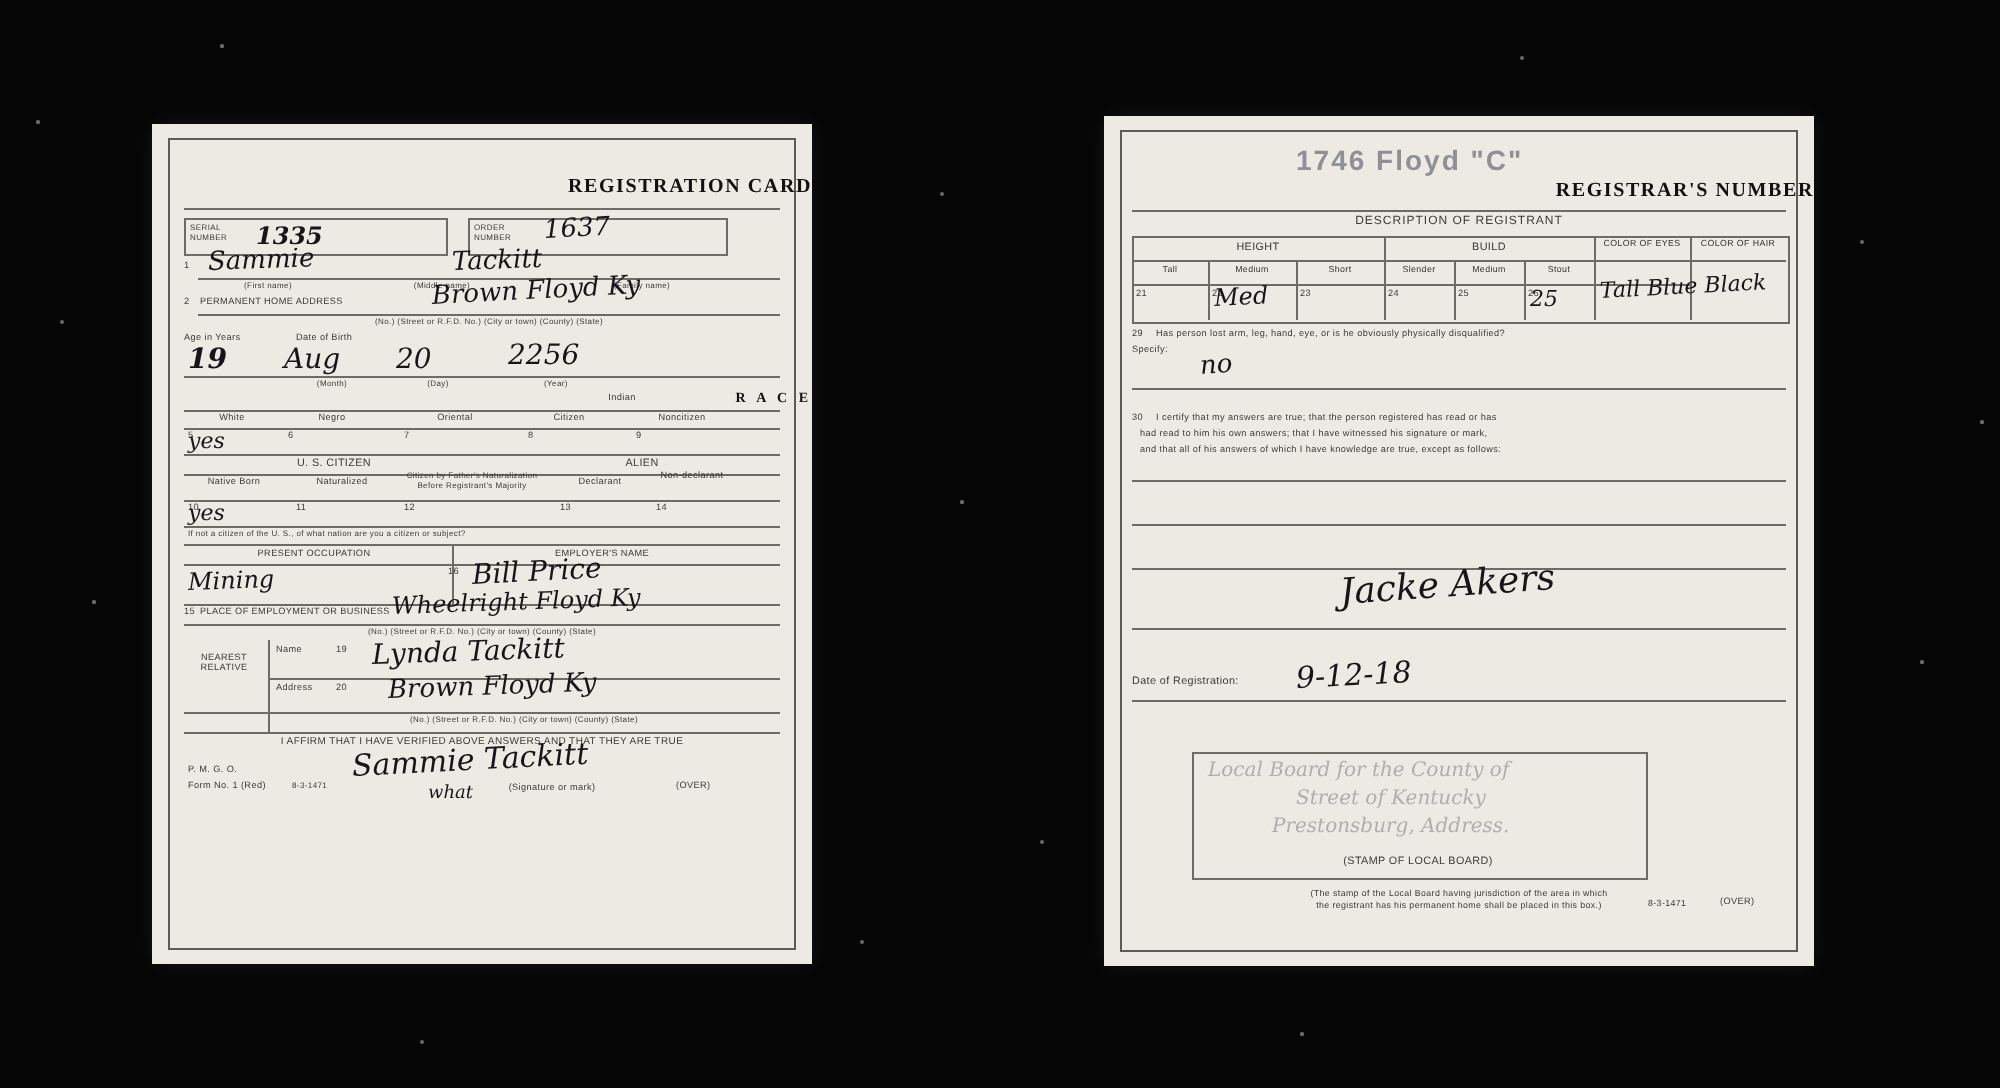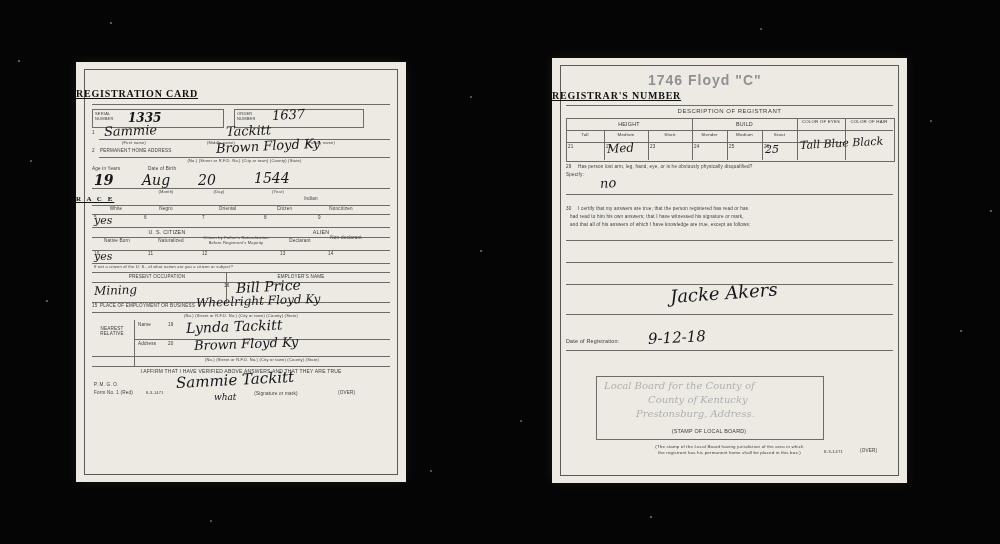--- a/index.html
+++ b/index.html
@@ -7,21 +7,21 @@
   .scan{position:relative;width:1000px;height:544px;background:#050505;}
   .speck{position:absolute;background:#bdbdbd;border-radius:50%;opacity:.55;}
 
   
   .card{position:absolute;background:#eceae3;color:#111;box-shadow:0 0 12px rgba(255,255,255,.07);}
   .card.left{left:76px;top:62px;width:330px;height:420px;}
   .card.right{left:552px;top:58px;width:355px;height:425px;}
 
   .inner{position:absolute;left:8px;top:7px;right:8px;bottom:7px;border:1px solid #5c5a55;}
 
-  .ttl{position:absolute;left:0;right:0;text-align:left;font-weight:bold;letter-spacing:.8px;text-decoration:underline;}
+  .ttl{position:absolute;left:0;right:0;text-align:right;font-weight:bold;letter-spacing:.8px;}
   .lbl{position:absolute;font-size:4.6px;color:#3b3a37;letter-spacing:.2px;font-family:"Liberation Sans",sans-serif;}
   .lbl.sm{font-size:4px;}
   .lbl.c{text-align:center;}
   .rule{position:absolute;background:#6d6b66;height:1px;}
   .vrule{position:absolute;background:#6d6b66;width:1px;}
   .box{position:absolute;border:1px solid #6d6b66;}
 
   
   .hw{position:absolute;font-family:"DejaVu Serif",serif;font-style:italic;color:#15151a;
       white-space:nowrap;transform-origin:left center;}
@@ -67,21 +67,21 @@
     <div class="lbl" style="left:24px;top:86px;">PERMANENT HOME ADDRESS</div>
     <div class="hw" style="left:140px;top:79px;font-size:13px;transform:rotate(-3deg);">Brown Floyd Ky</div>
     <div class="rule" style="left:23px;right:16px;top:95px;"></div>
     <div class="lbl sm c" style="left:23px;right:16px;top:96px;">(No.)   (Street or R.F.D. No.)   (City or town)   (County)   (State)</div>
 
     <div class="lbl" style="left:16px;top:104px;">Age in Years</div>
     <div class="lbl" style="left:72px;top:104px;">Date of Birth</div>
     <div class="hw b" style="left:18px;top:110px;font-size:14px;">19</div>
     <div class="hw" style="left:66px;top:110px;font-size:14px;">Aug</div>
     <div class="hw" style="left:122px;top:110px;font-size:14px;">20</div>
-    <div class="hw" style="left:178px;top:108px;font-size:14px;">1544</div>
+    <div class="hw" style="left:178px;top:108px;font-size:14px;">2256</div>
     <div class="rule" style="left:16px;right:16px;top:126px;"></div>
     <div class="lbl sm c" style="left:60px;width:60px;top:127px;">(Month)</div>
     <div class="lbl sm c" style="left:118px;width:50px;top:127px;">(Day)</div>
     <div class="lbl sm c" style="left:172px;width:60px;top:127px;">(Year)</div>
 
     <div class="ttl" style="top:133px;font-size:7px;letter-spacing:2px;">R A C E</div>
     <div class="rule" style="left:16px;right:16px;top:143px;"></div>
     <div class="lbl c" style="left:180px;width:110px;top:134px;">Indian</div>
     <div class="lbl c" style="left:16px;width:48px;top:144px;">White</div>
     <div class="lbl c" style="left:66px;width:48px;top:144px;">Negro</div>
@@ -214,21 +214,21 @@
 
     <div class="hw" style="left:118px;top:228px;font-size:18px;transform:rotate(-4deg);">Jacke Akers</div>
     <div class="rule" style="left:14px;right:14px;top:256px;"></div>
 
     <div class="lbl" style="left:14px;top:280px;font-size:5.4px;">Date of Registration:</div>
     <div class="hw" style="left:96px;top:272px;font-size:15px;transform:rotate(-3deg);">9-12-18</div>
     <div class="rule" style="left:14px;right:14px;top:292px;"></div>
 
     <div class="blk" style="left:44px;top:318px;width:226px;height:62px;"></div>
     <div class="ghost" style="left:52px;top:322px;font-size:10px;">Local Board for the County of</div>
-    <div class="ghost" style="left:96px;top:336px;font-size:10px;">County of Kentucky</div>
+    <div class="ghost" style="left:96px;top:336px;font-size:10px;">Street of Kentucky</div>
     <div class="ghost" style="left:84px;top:350px;font-size:10px;">Prestonsburg, Address.</div>
     <div class="lbl c" style="left:44px;width:226px;top:370px;font-size:5.4px;">(STAMP OF LOCAL BOARD)</div>
 
     <div class="lbl c" style="left:14px;right:14px;top:386px;font-size:4.4px;">(The stamp of the Local Board having jurisdiction of the area in which</div>
     <div class="lbl c" style="left:14px;right:14px;top:392px;font-size:4.4px;">the registrant has his permanent home shall be placed in this box.)</div>
     <div class="lbl" style="left:272px;top:391px;font-size:4.4px;">8-3-1471</div>
     <div class="lbl" style="left:308px;top:390px;">(OVER)</div>
   </div>
 
   <div class="speck" style="left:30px;top:160px;width:2px;height:2px;"></div>

